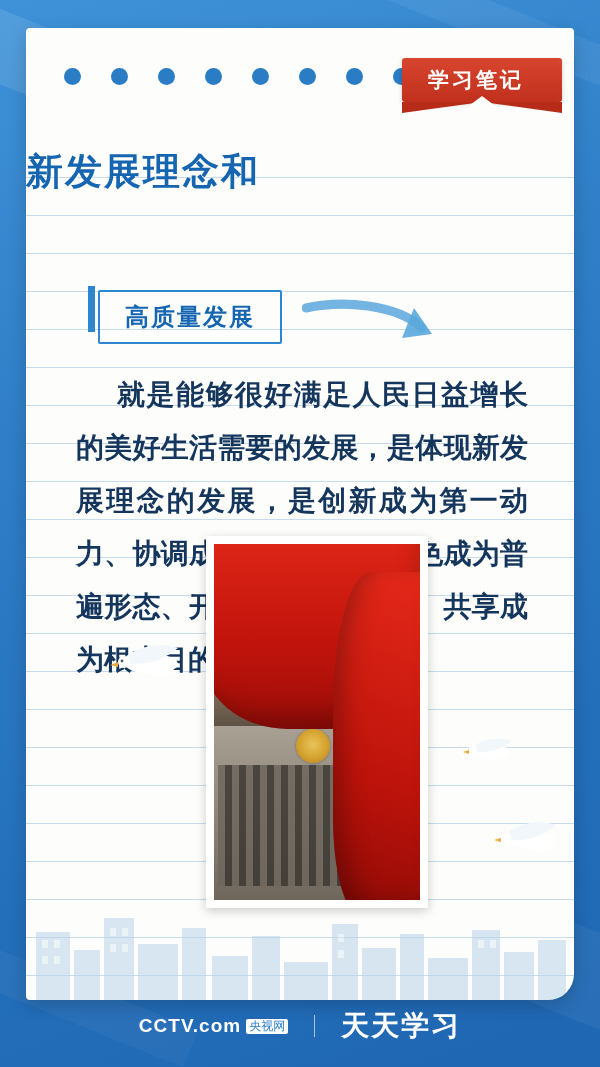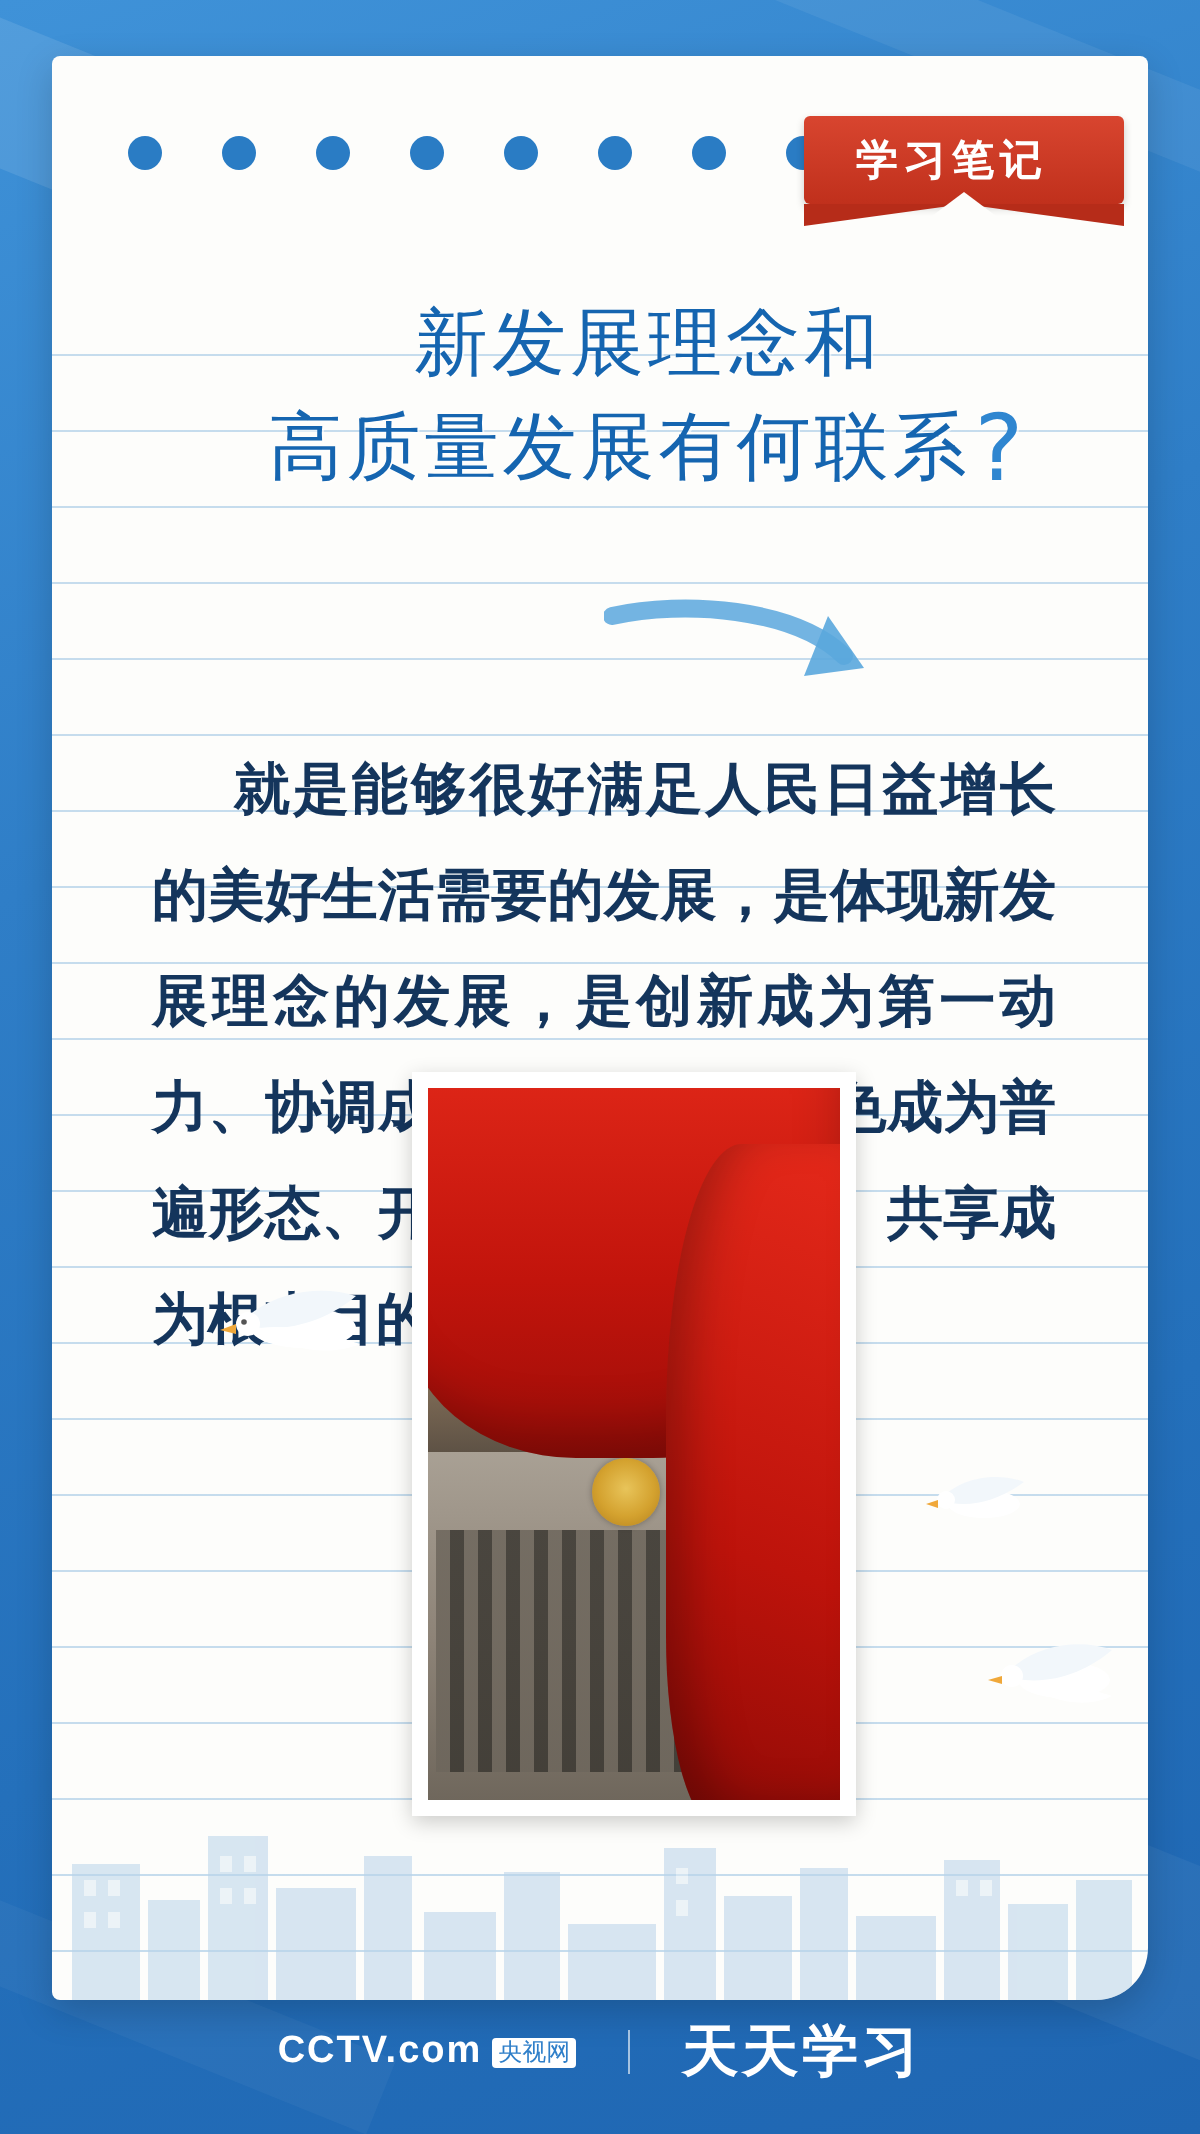--- a/index.html
+++ b/index.html
@@ -120,25 +120,23 @@
     font-weight: bold;
     letter-spacing: 3px;
     font-family: "DejaVu Sans", sans-serif;
   }
 
   
   #headline {
     position: absolute;
     left: 0; right: 0;
     top: 118px;
-    text-align: center;
     color: #1565b0;
-    font-weight: normal;
+    font-weight: bold;
     font-family: "DejaVu Sans", sans-serif;
-    padding-left: 48px;
   }
   #headline .line {
     font-size: 37px;
     letter-spacing: 2px;
     line-height: 52px;
     text-shadow: 1px 1px 0 rgba(255,255,255,0.6);
   }
   #headline .q {
     color: #2f86d0;
     font-size: 46px;
@@ -358,26 +356,27 @@
     </div>
 
     <div id="ribbon">
       <div class="band"></div>
       <div class="notch"></div>
       <div class="rib-text">学习笔记</div>
     </div>
 
     <div id="headline">
       <div class="line">新发展理念和</div>
-      <div class="line">
-        <span>高质量发展有何联系</span><span class="q">?</span>
+    </div>
+
+    <div id="label-wrap">
+      <div id="label-box">
+        <div class="bar-left"></div>
+        <div class="txt">高质量发展</div>
       </div>
-    </div>
-
-    <div id="label-wrap">
       <svg id="arrow" viewBox="0 0 150 54">
         <path d="M4 14 C 40 6, 95 10, 120 34" stroke="#5aa7dd" stroke-width="9" fill="none" stroke-linecap="round" opacity="0.85"></path>
         <path d="M112 14 L130 40 L100 44 Z" fill="#5aa7dd" opacity="0.9"></path>
       </svg>
     </div>
 
     <div id="body-text">就是能够很好满足人民日益增长的美好生活需要的发展，是体现新发展理念的发展，是创新成为第一动力、协调成为内生特点、绿色成为普遍形态、开放成为必由之路、共享成为根本目的的发展。</div>
 
     <div id="photo-frame">
       <div id="photo">

